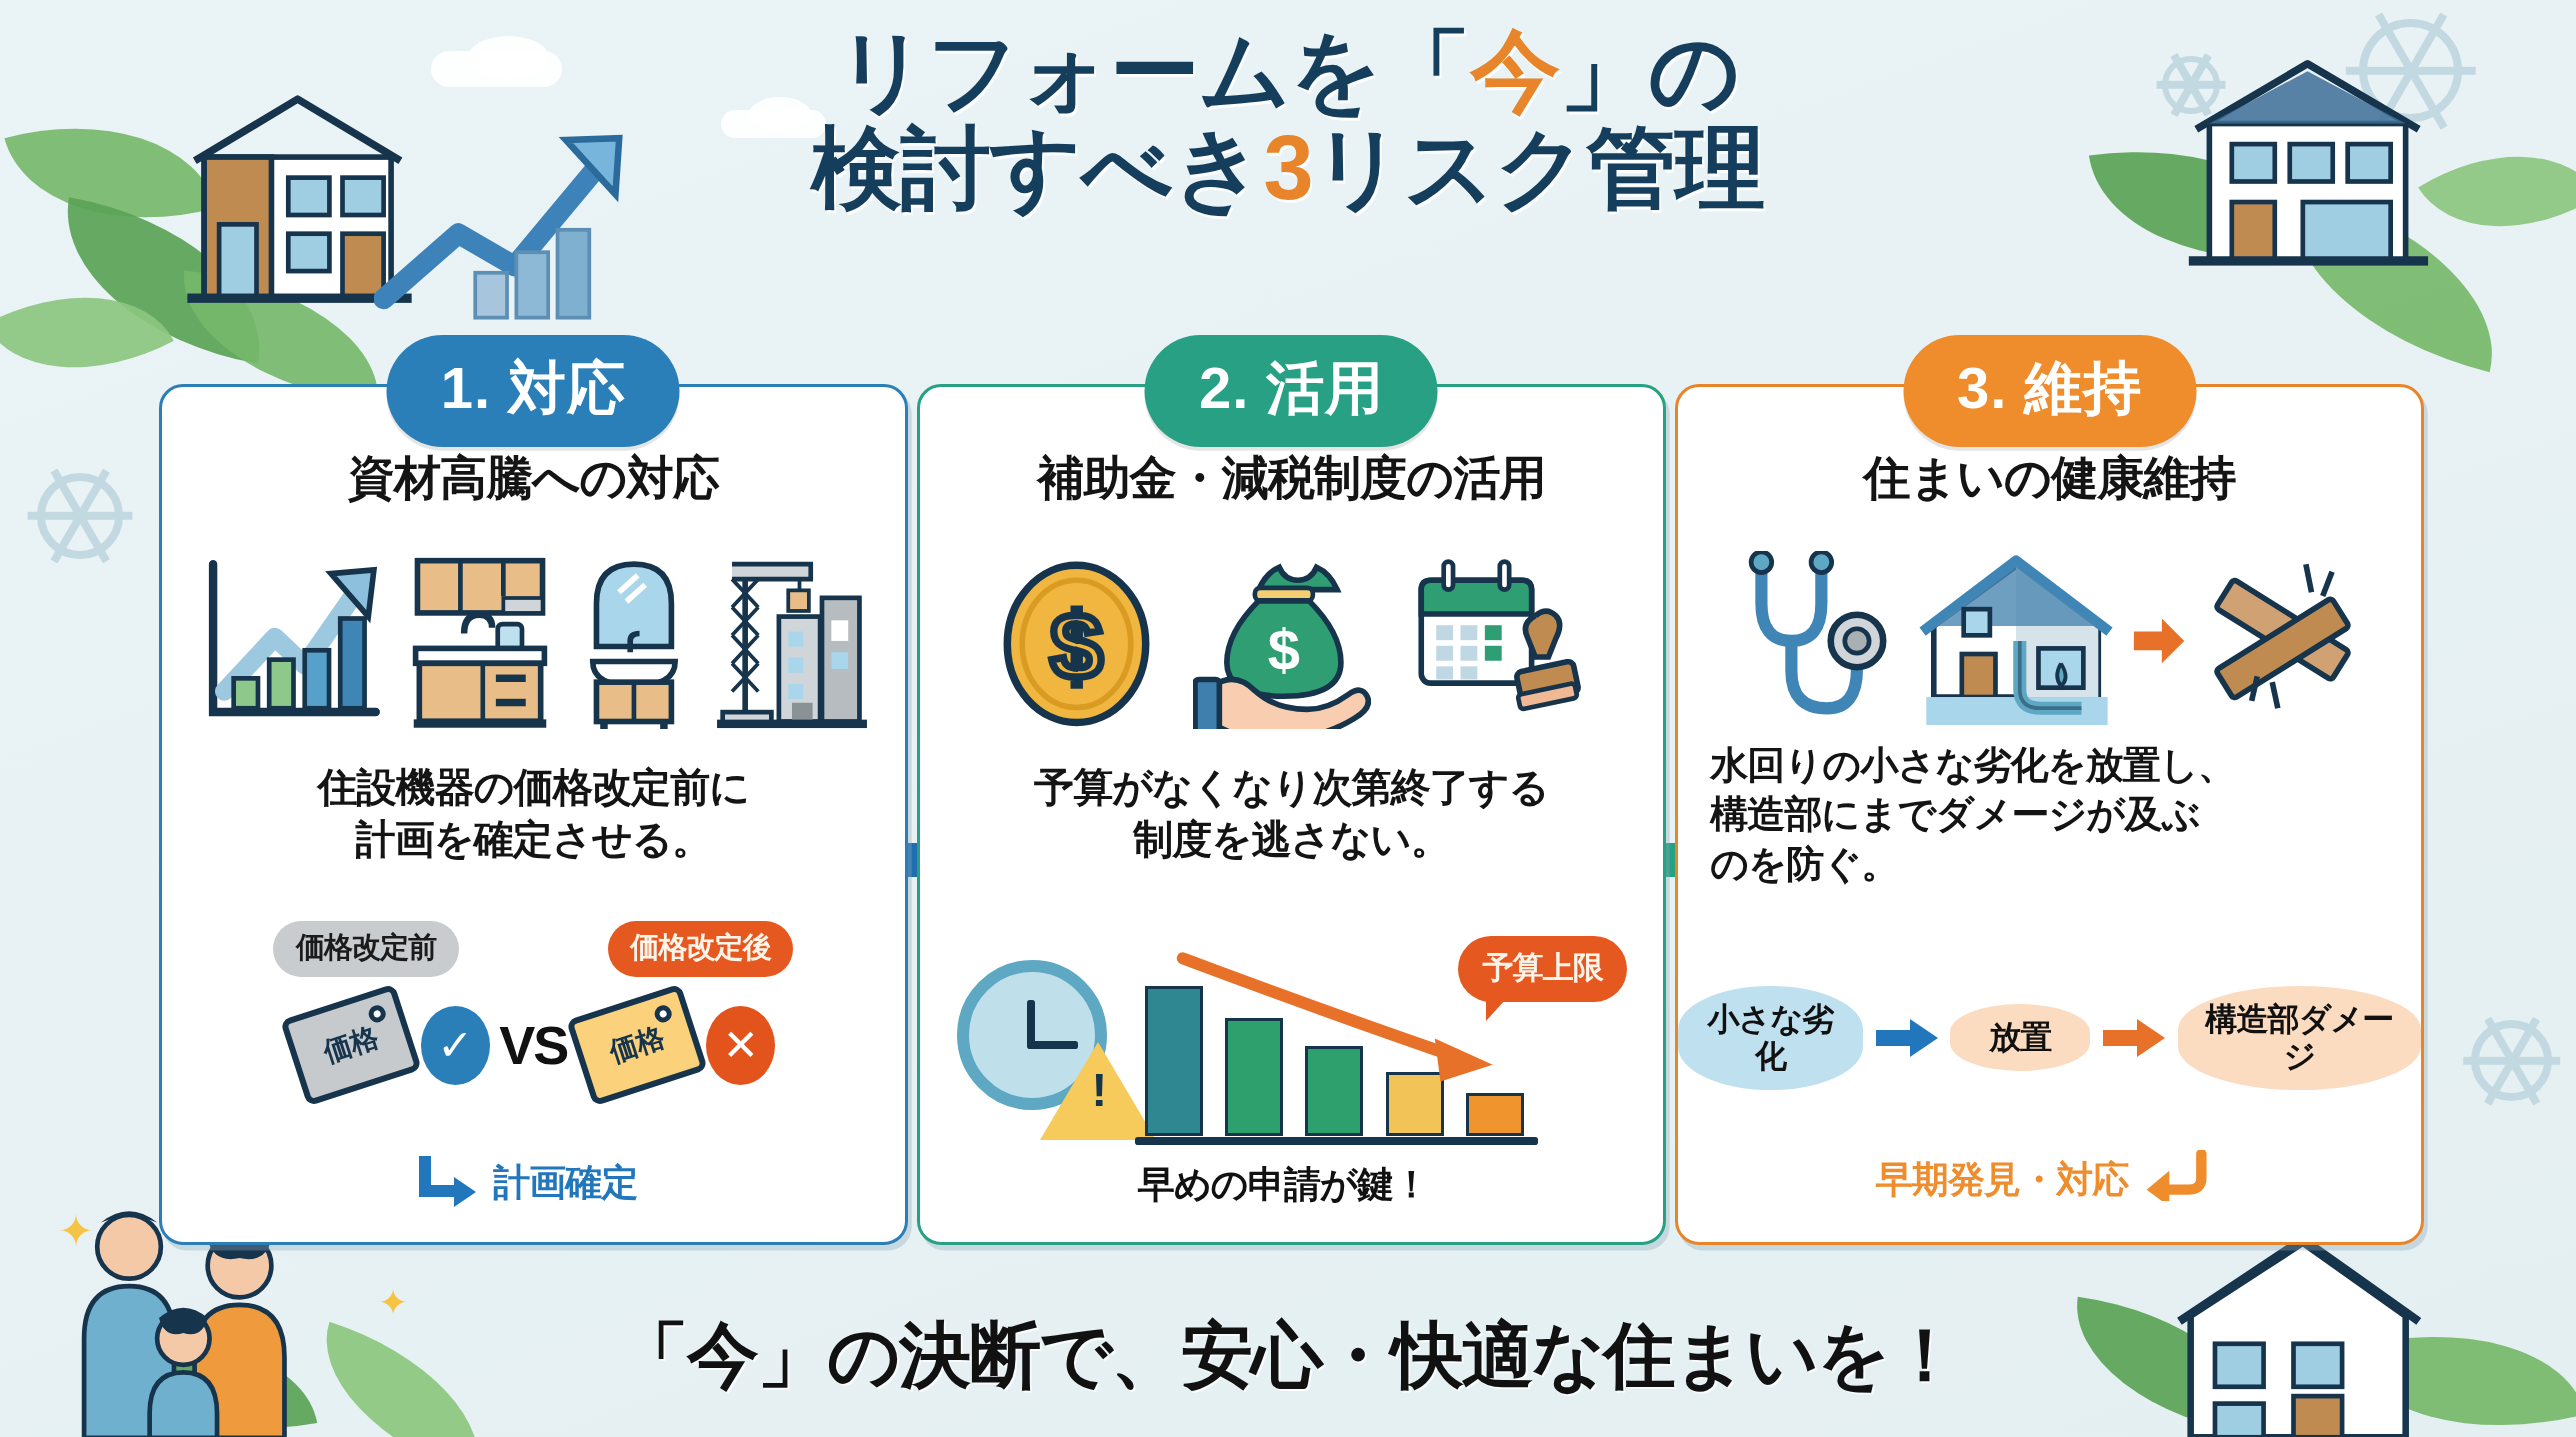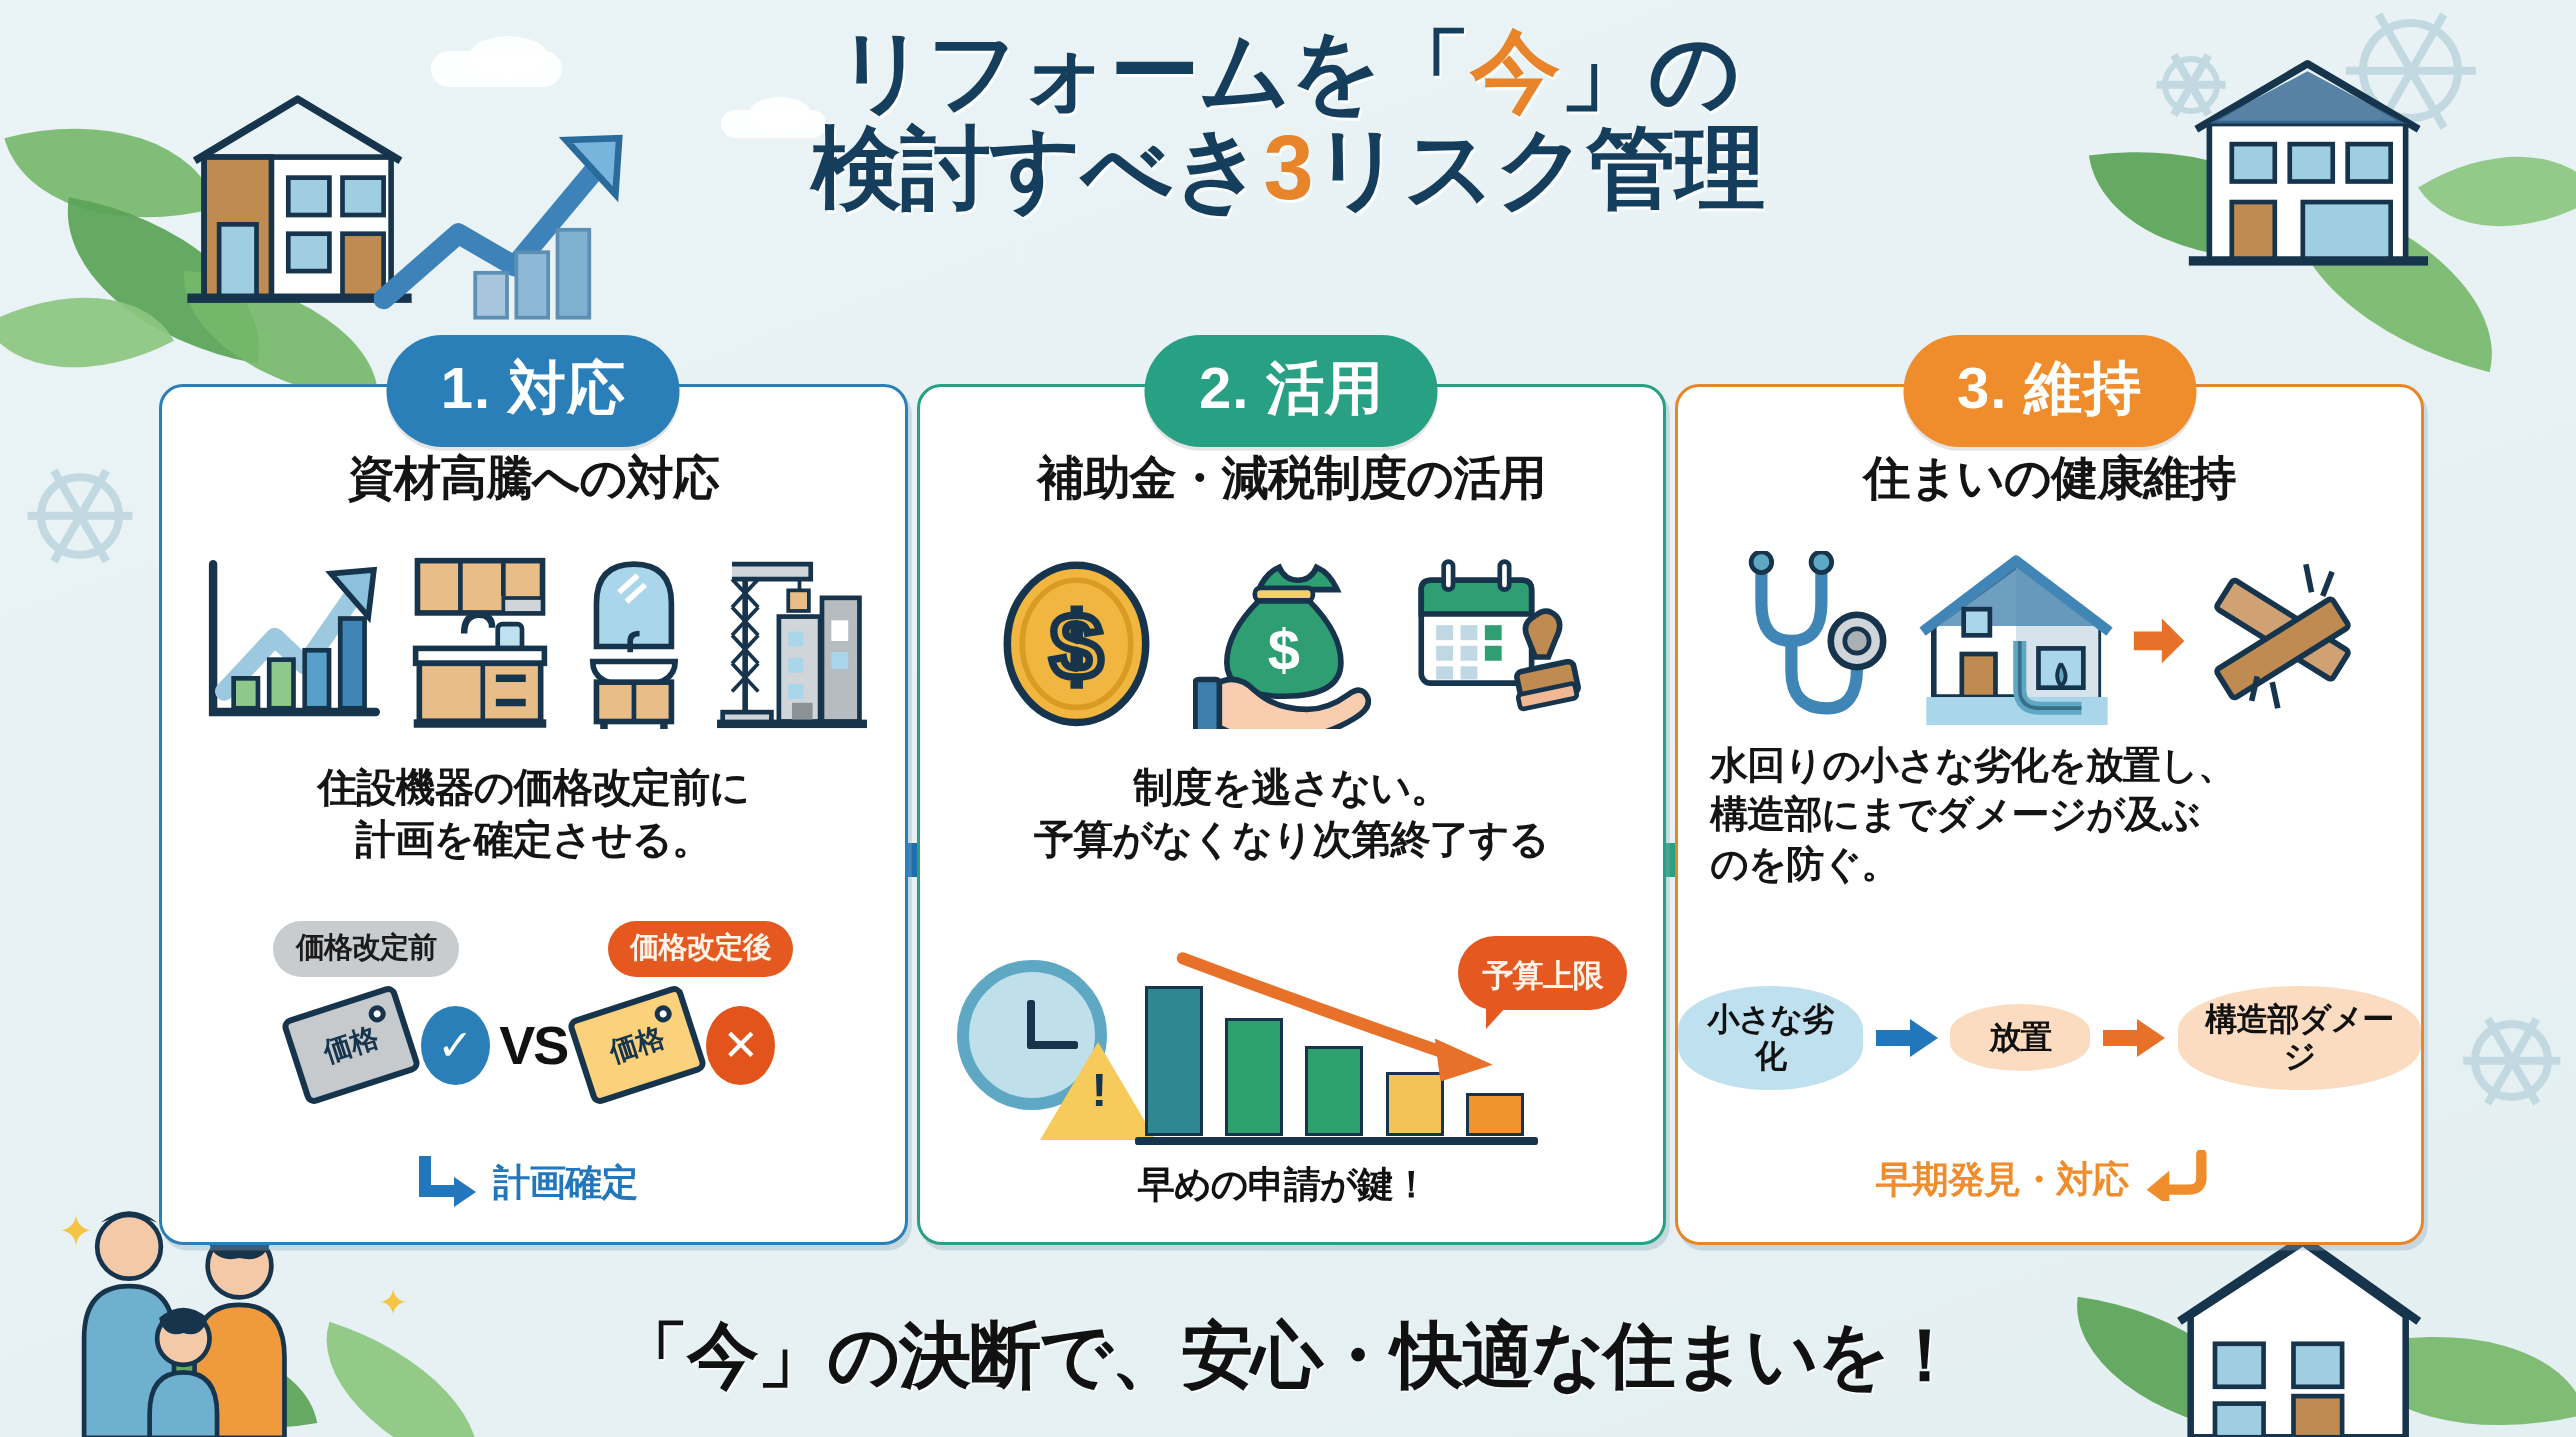--- a/index.html
+++ b/index.html
@@ -176,21 +176,21 @@
   .cornArrow .p {
     left:41px; top:20.6px; width:0; height:0; background:none;
     border-top:15px solid transparent; border-bottom:15px solid transparent;
     border-left:22.5px solid #2276bb;
   }
 
   
   .bubble {
     position:absolute; right:36px; top:549px;
     background:#e5581f; color:#fdf3e9;
-    padding:19px 24px 13px; border-radius:37px;
+    padding:11px 24px 13px; border-radius:37px;
     font-size:31px; font-weight:900; letter-spacing:-0.9px;
   }
   .bubble::after {
     content:""; position:absolute; left:28px; bottom:-19px;
     border-left:0 solid transparent; border-right:20.6px solid transparent;
     border-top:22.5px solid #e5581f;
   }
   .declchart {
     position:absolute; left:215px; top:580px; width:403px; height:178px;
   }
@@ -516,22 +516,22 @@
             <rect x="30" y="118" width="18" height="14" fill="#bfd8e4"></rect>
               <rect x="56" y="118" width="18" height="14" fill="#bfd8e4"></rect>
             <path d="M136 64 q12-10 22 0 q8 8 0 24 l-8 20 l-14 0 l-8 -20 q-8-16 8 -24" fill="#c08b50" stroke="#17344d" stroke-width="6"></path>
             <rect x="118" y="118" width="62" height="34" rx="6" transform="rotate(-12 149 135)" fill="#c08b50" stroke="#17344d" stroke-width="6"></rect>
             <rect x="118" y="142" width="62" height="16" rx="4" transform="rotate(-12 149 150)" fill="#f1b894" stroke="#17344d" stroke-width="5"></rect>
           </svg>
         </span>
       </div>
 
       <div class="card-body">
+        <div>予算がなくなり次第終了する</div>
         <div>制度を逃さない。</div>
-        <div>予算がなくなり次第終了する</div>
       </div>
 
       <div class="clock">
         <div class="hand" style="left:58px;top:28px;width:7.5px;height:49px;"></div>
         <div class="hand" style="left:62px;top:69px;width:47px;height:7.5px;"></div>
       </div>
       <div class="warn">
         <span class="bang">!</span>
       </div>
 

